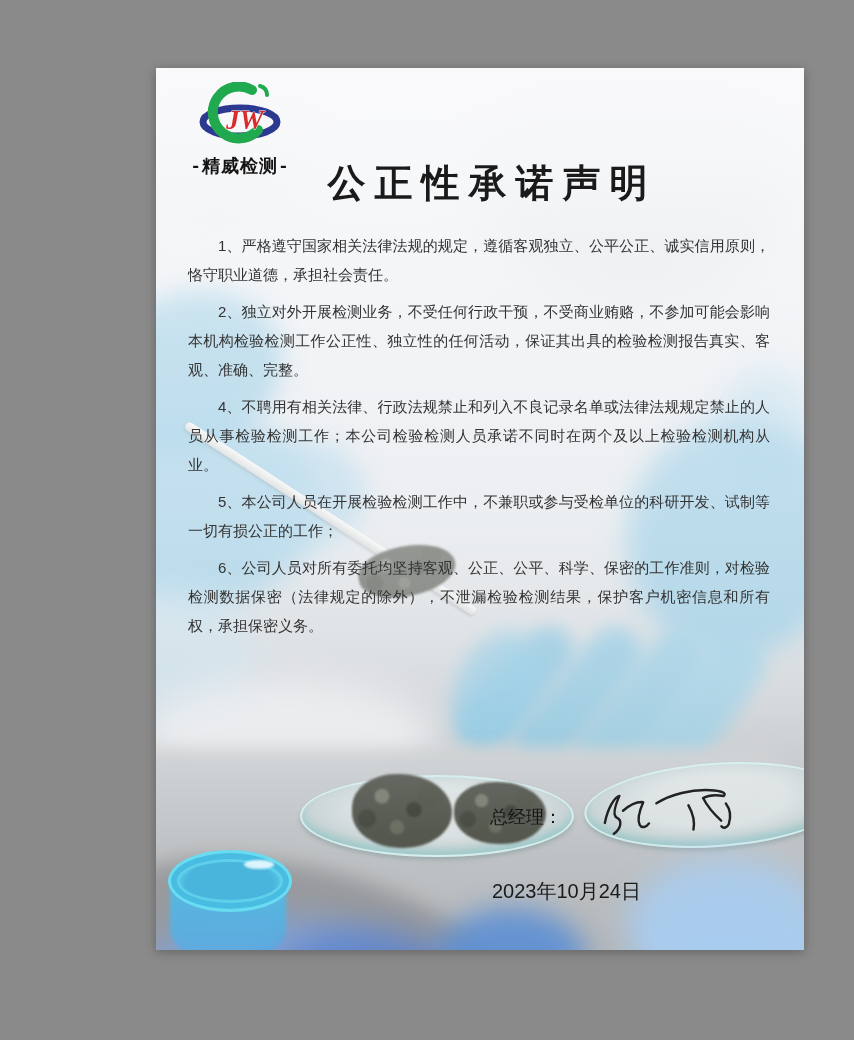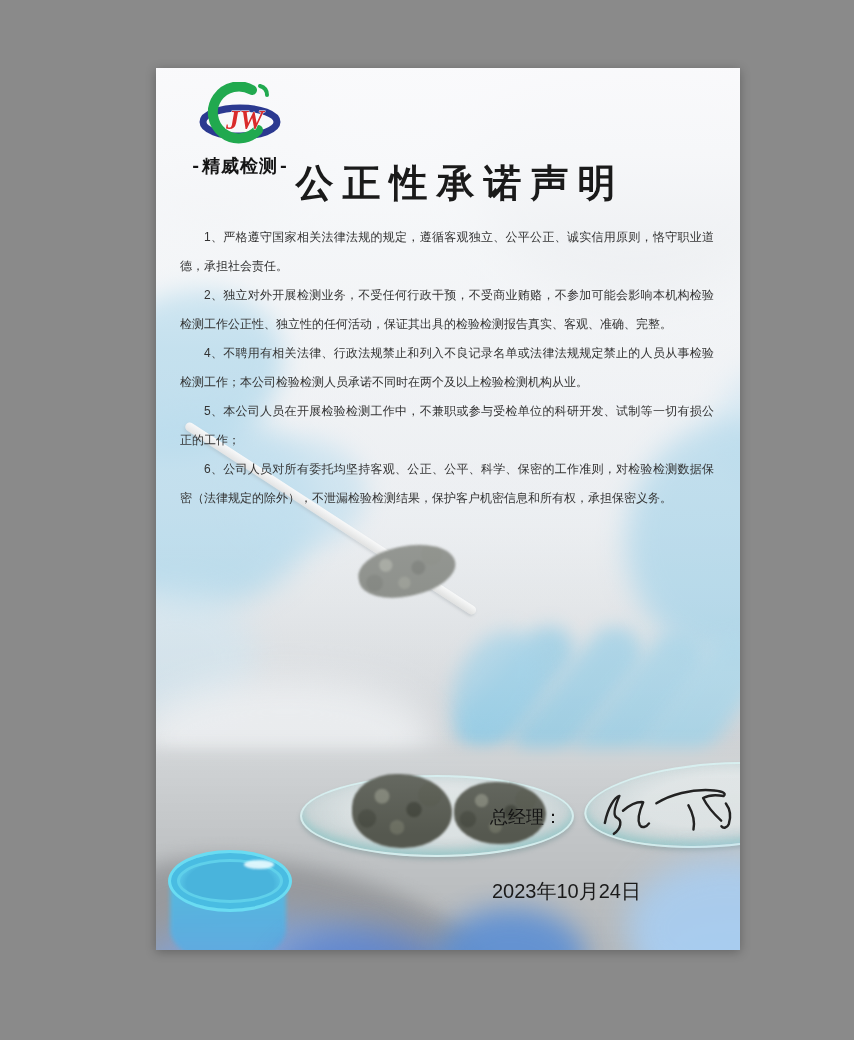--- a/index.html
+++ b/index.html
@@ -1,18 +1,18 @@
 <!DOCTYPE html>
 <html><head>
 <meta charset="utf-8">
 <style>
   html,body{margin:0;padding:0;}
   body{background:#8a8a8a;font-family:"Liberation Sans",sans-serif;}
   .canvas{position:relative;width:854px;height:1040px;background:#8a8a8a;overflow:hidden;}
-  .page{position:absolute;left:156px;top:68px;width:584px;height:882px;overflow:hidden;
+  .page{position:absolute;left:156px;top:68px;width:648px;height:882px;overflow:hidden;
         background:#ef4444;box-shadow:0 2px 10px rgba(0,0,0,.28);}
 
   
   .photo{position:absolute;inset:0;overflow:hidden;
          background:linear-gradient(180deg,#f3f4f6 0%,#eef0f2 34%,#e6e9ec 52%,#d3d6d9 68%,#c3c6c9 80%,#babdc0 100%);}
   .blob{position:absolute;border-radius:50%;}
   .topL{left:-40px;top:-40px;width:200px;height:200px;background:#e9eaec;filter:blur(20px);opacity:.9;}
   .topR{left:320px;top:-30px;width:320px;height:260px;background:#e0e2e5;filter:blur(24px);opacity:.9;}
   .gloveL1{left:-70px;top:225px;width:200px;height:160px;background:#7fc2e0;filter:blur(12px);opacity:.8;transform:rotate(-25deg);}
   .gloveL2{left:-80px;top:340px;width:240px;height:200px;background:#8cc8e4;filter:blur(14px);opacity:.8;}
@@ -78,21 +78,21 @@
   .content{position:absolute;inset:0;}
   .logo-block{position:absolute;left:14px;top:14px;width:140px;text-align:center;}
   .brand{margin-top:2px;font-family:Liberation Mono, monospace;font-weight:bold;font-size:18px;
          letter-spacing:1px;color:#141414;white-space:nowrap;}
   .title{position:absolute;left:0;top:90px;width:100%;margin:0;text-align:center;
          font-family:"Liberation Serif",serif;font-weight:bold;font-size:38px;color:#1a1a1a;
          letter-spacing:9px;padding-left:24px;box-sizing:border-box;}
   .body{position:absolute;left:24px;right:26px;top:155px;}
   .intro{margin:0 0 17px 0;font-size:16px;font-weight:bold;line-height:28px;color:#101010;
          text-indent:2em;text-align:justify;}
-  .clause{margin:0;font-size:12px;line-height:29px;color:#333;text-indent:2em;text-align:justify;}
+  .clause{margin:8px;font-size:15px;line-height:29px;color:#333;text-indent:2em;text-align:justify;}
   .sig-row{position:absolute;left:334px;top:718px;height:62px;display:flex;align-items:center;gap:29px;}
   .sig-label{font-size:18px;color:#151515;white-space:nowrap;}
   .sig-svg{margin-left:4px;margin-top:-10px;transform:rotate(-3deg);}
   .date{position:absolute;left:336px;top:810px;font-size:20px;line-height:26px;color:#1a1a1a;white-space:nowrap;}
 </style>
 </head>
 <body>
 
 <div class="canvas">
   <div class="page">

